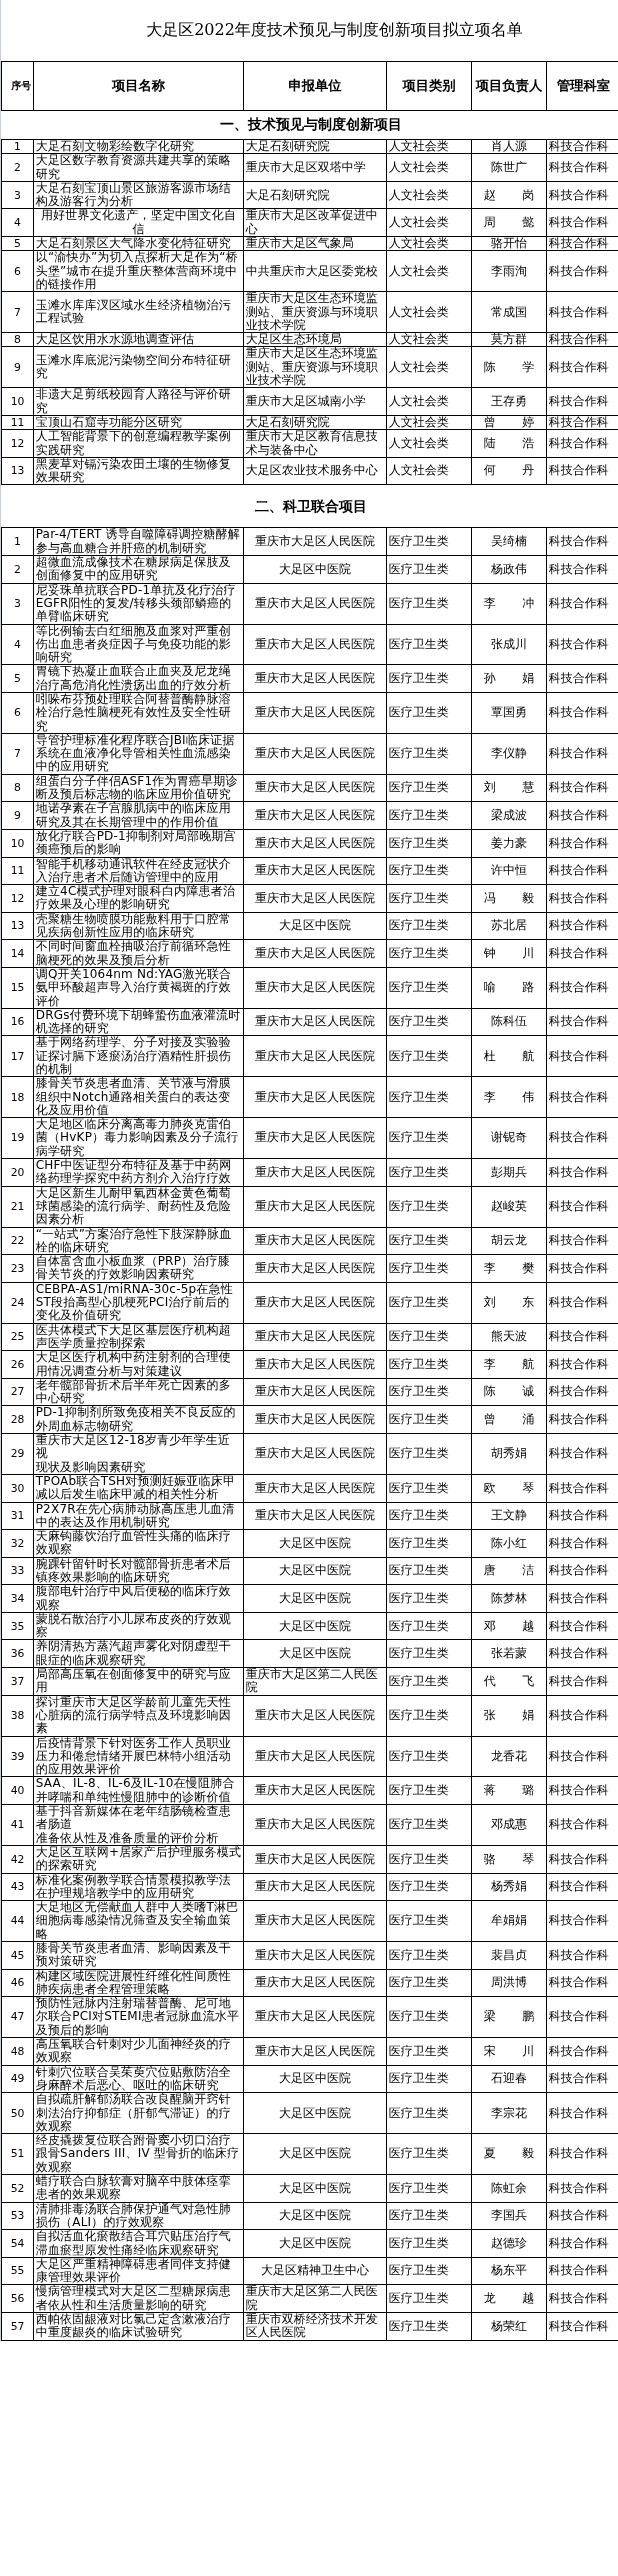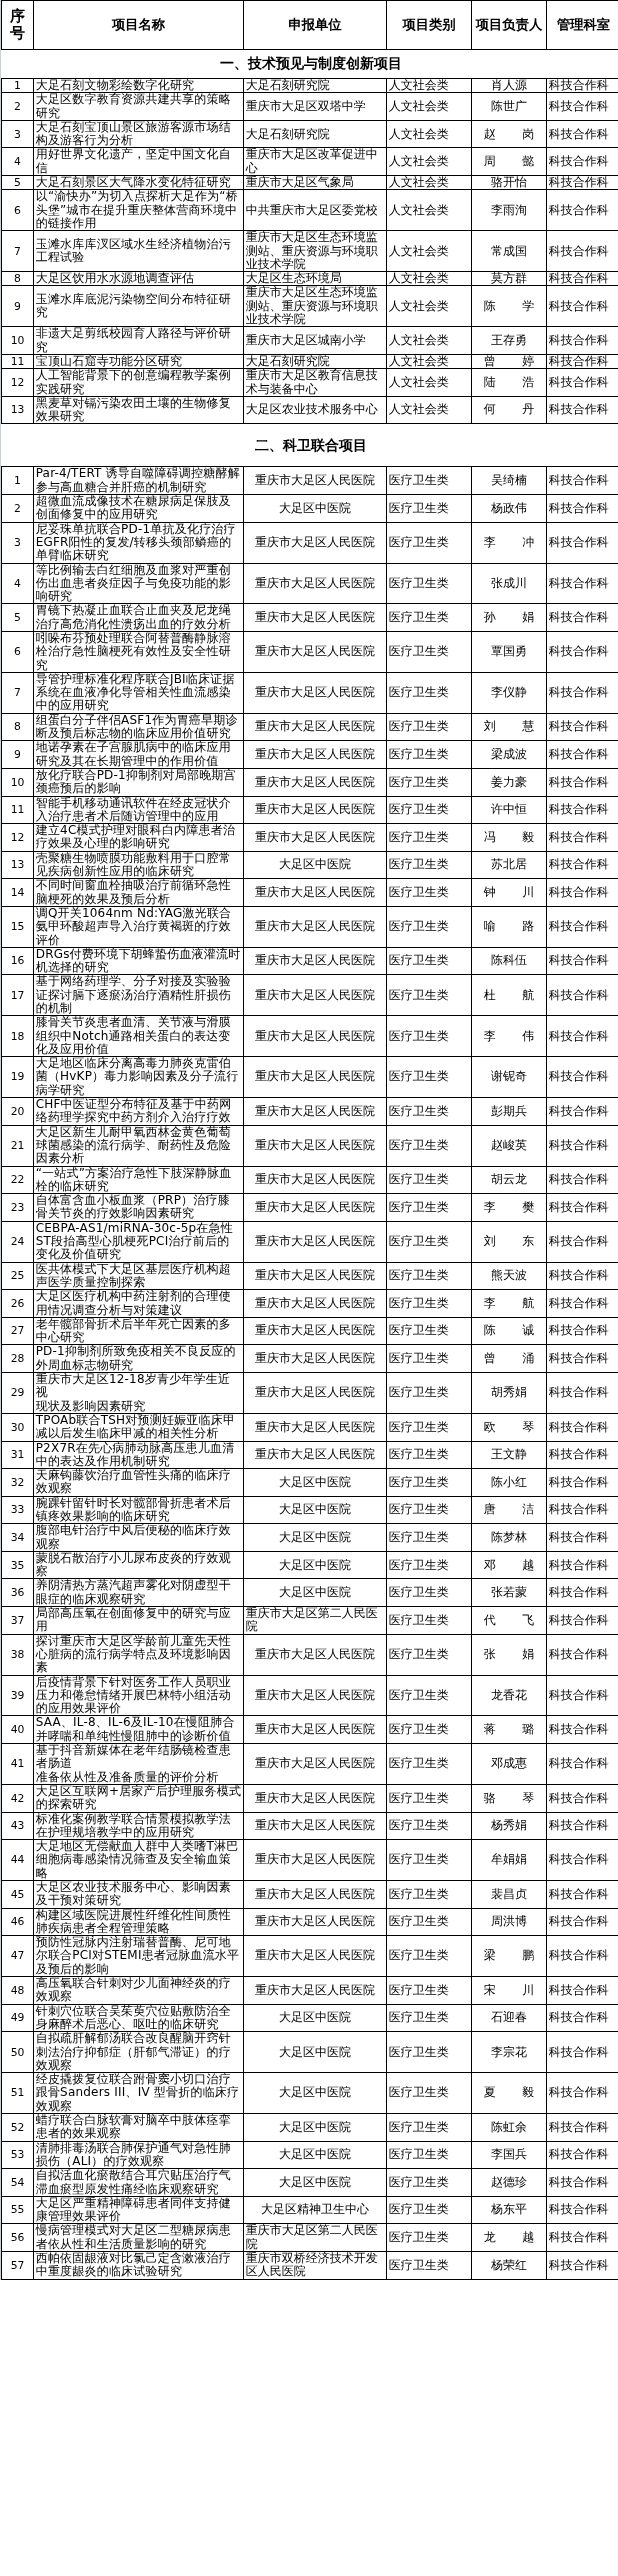--- a/index.html
+++ b/index.html
@@ -3,37 +3,38 @@
 <meta charset="utf-8">
 <style>
   html, body { margin: 0; padding: 0; background: #ffffff; }
   body { width: 618px; font-family: "DejaVu Sans", "Liberation Sans", sans-serif; color: #000; }
   .sheet { width: 618px; position: relative; border-left: 0.8px solid #c8d0dc; box-sizing: border-box; }
   .title { height: 61px; display: flex; align-items: center; justify-content: center;
            font-family: "DejaVu Serif", "Liberation Serif", serif; font-size: 16px; padding-left: 50px; box-sizing: border-box; }
   table { border-collapse: collapse; width: 618px; table-layout: fixed; }
   td, th { border: 0.8px solid #000; font-size: 12px; line-height: 13.3px; padding: 0 1.7px; vertical-align: middle; }
   th { font-weight: bold; height: 48px; font-size: 13.3px; text-align: center; }
-  th.seq { font-size: 15px; line-height: 16.7px; }
+  th.seq { font-size: 10px; line-height: 16.7px; text-align: right; }
   td.seq { text-align: center; font-size: 10.8px; }
   td.name { text-align: left; letter-spacing: 0.2px; }
   td.unit { text-align: left; }
   td.unit.center { text-align: center; }
   td.cat { text-align: left; }
   td.lead { text-align: center; }
   td.lead.spread { text-align: justify; text-align-last: justify; padding: 0 11.7px; margin-top: 32px; }
   td.dept { text-align: left; }
   tr.section td { border-left: none; border-right: none; height: 28px; text-align: center;
                   font-family: "DejaVu Serif", "Liberation Serif", serif; font-weight: bold; font-size: 14px; }
   tr.section.s2 td { height: 42px; }
 </style>
 </head>
 <body>
 
 <div class="sheet">
+  <div class="title">大足区2022年度技术预见与制度创新项目拟立项名单</div>
 
   <table>
     <colgroup>
       <col style="width:32px">
       <col style="width:210px">
       <col style="width:143px">
       <col style="width:85px">
       <col style="width:75px">
       <col style="width:74px">
     </colgroup>
@@ -70,21 +71,21 @@
         <tr>
           <td class="seq">3</td>
           <td class="name" style="white-space: pre-line; margin-top: 24px;">大足石刻宝顶山景区旅游客源市场结构及游客行为分析</td>
           <td class="unit">大足石刻研究院</td>
           <td class="cat">人文社会类</td>
           <td class="lead spread">赵岗</td>
           <td class="dept">科技合作科</td>
         </tr>
         <tr>
           <td class="seq">4</td>
-          <td class="name" style="white-space: pre-line;">用好世界文化遗产，坚定中国文化自信</td>
+          <td class="name" style="white-space: pre-line; text-align: center;">用好世界文化遗产，坚定中国文化自信</td>
           <td class="unit">重庆市大足区改革促进中心</td>
           <td class="cat">人文社会类</td>
           <td class="lead spread">周懿</td>
           <td class="dept">科技合作科</td>
         </tr>
         <tr>
           <td class="seq">5</td>
           <td class="name" style="white-space: pre-line;">大足石刻景区大气降水变化特征研究</td>
           <td class="unit">重庆市大足区气象局</td>
           <td class="cat">人文社会类</td>
@@ -507,21 +508,21 @@
         <tr>
           <td class="seq">44</td>
           <td class="name" style="white-space: pre-line;">大足地区无偿献血人群中人类嗜T淋巴细胞病毒感染情况筛查及安全输血策略</td>
           <td class="unit center">重庆市大足区人民医院</td>
           <td class="cat">医疗卫生类</td>
           <td class="lead">牟娟娟</td>
           <td class="dept">科技合作科</td>
         </tr>
         <tr>
           <td class="seq">45</td>
-          <td class="name" style="white-space: pre-line;">大足区农业技术服务中心、影响因素及干预对策研究</td>
+          <td class="name" style="white-space: pre-line;">膝骨关节炎患者血清、影响因素及干预对策研究</td>
           <td class="unit center">重庆市大足区人民医院</td>
           <td class="cat">医疗卫生类</td>
           <td class="lead">裴昌贞</td>
           <td class="dept">科技合作科</td>
         </tr>
         <tr>
           <td class="seq">46</td>
           <td class="name" style="white-space: pre-line;">构建区域医院进展性纤维化性间质性肺疾病患者全程管理策略</td>
           <td class="unit center">重庆市大足区人民医院</td>
           <td class="cat">医疗卫生类</td>

